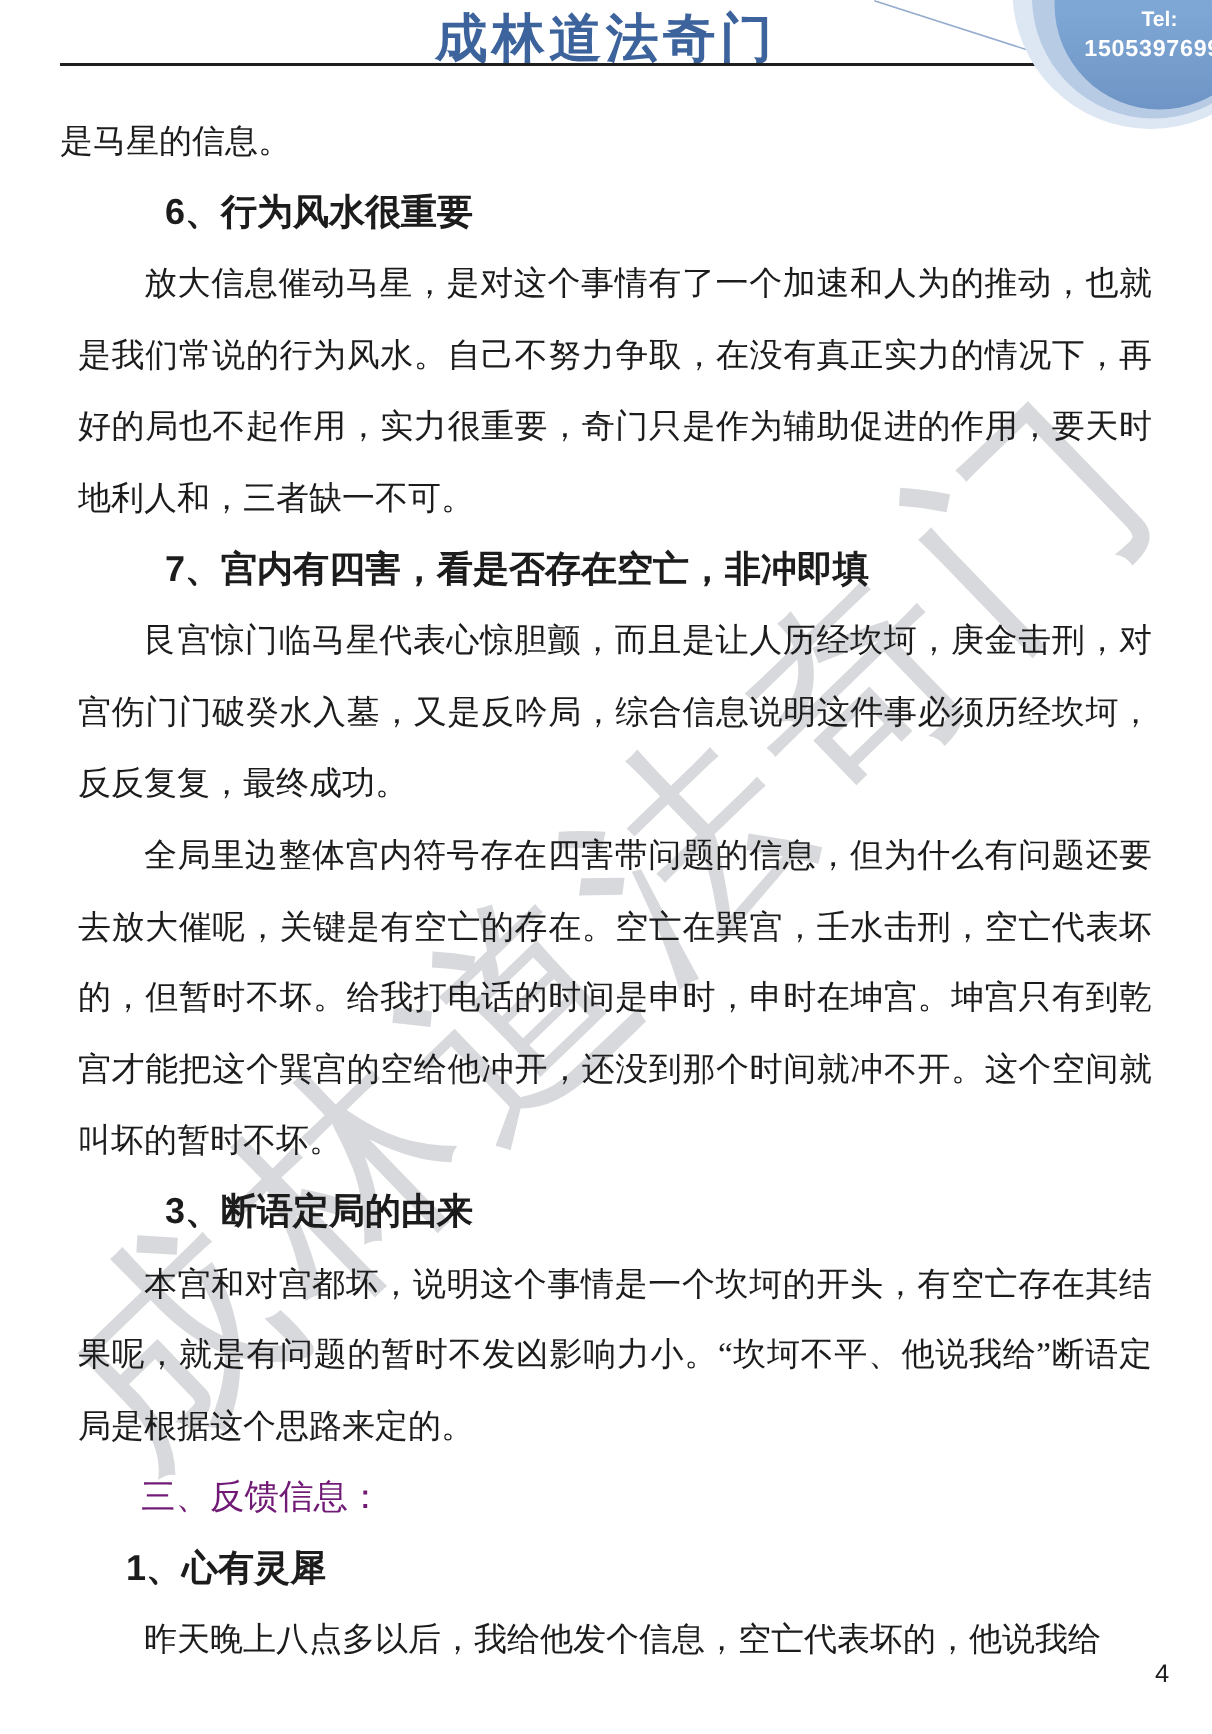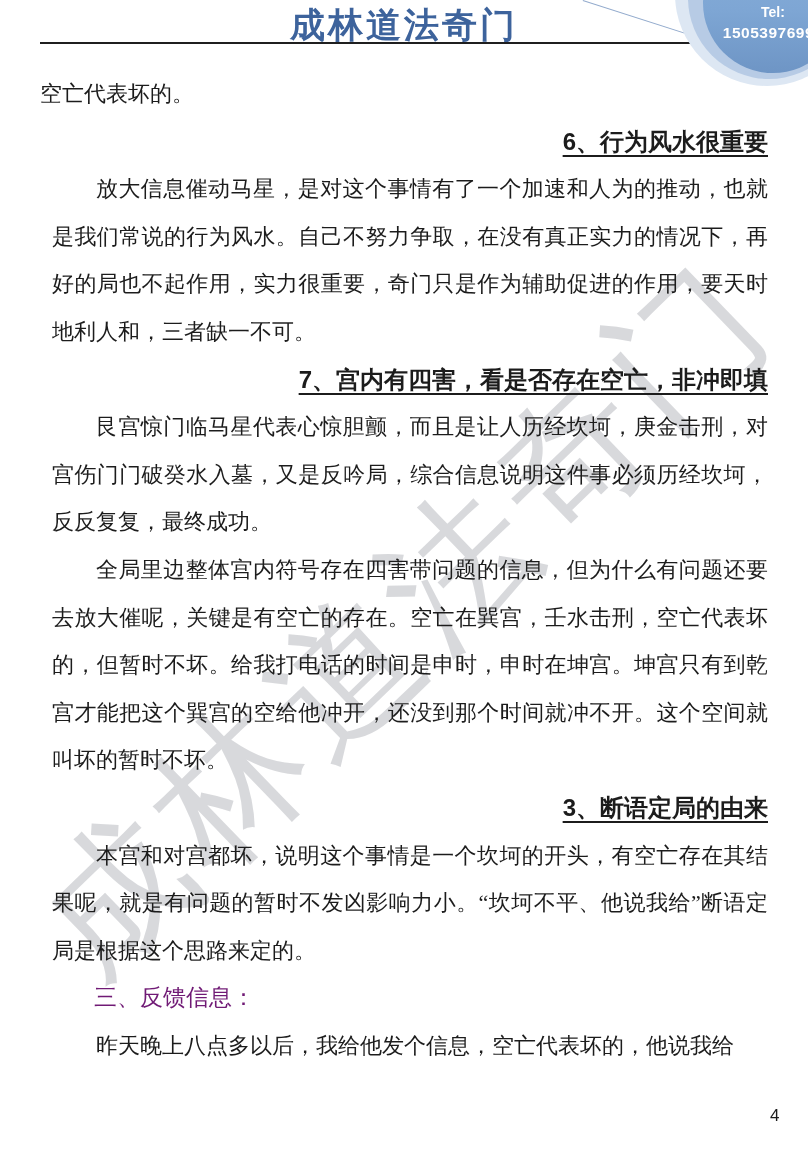--- a/index.html
+++ b/index.html
@@ -65,23 +65,22 @@
     line-height:47.6px;
     text-align:justify;
   }
   .block{margin:0;}
   .para{text-indent:2em;margin-left:12px;}
   .para-noindent{text-indent:0;}
   .heading,.heading-sub{
     font-family:"Liberation Sans","DejaVu Sans",sans-serif;
     font-weight:bold;
     font-size:24px;
-    text-decoration:underline;
     text-underline-offset:5px;
-    text-align:right;
+    text-align:left;
   }
   .heading{padding-left:70px;}
   .heading-sub{padding-left:44px;}
   .heading-red{
     color:#701a75;
     font-size:23px;
     padding-left:54px;
     text-align:left;
   }
   
@@ -104,27 +103,28 @@
     <div class="header-rule"></div>
     <div class="circle c1"></div>
     <div class="circle c2"></div>
     <div class="circle c3"></div>
     <div class="tel-label">Tel:</div>
     <div class="tel-number">15053976998</div>
   </div>
 
   <div class="doc-body">
 
-  <div class="block para-noindent">空亡代表坏的。</div>
+  <div class="block para-noindent">是马星的信息。</div>
       <div class="block heading">6、行为风水很重要</div>
       <div class="block para">放大信息催动马星，是对这个事情有了一个加速和人为的推动，也就是我们常说的行为风水。自己不努力争取，在没有真正实力的情况下，再好的局也不起作用，实力很重要，奇门只是作为辅助促进的作用，要天时地利人和，三者缺一不可。</div>
       <div class="block heading">7、宫内有四害，看是否存在空亡，非冲即填</div>
       <div class="block para">艮宫惊门临马星代表心惊胆颤，而且是让人历经坎坷，庚金击刑，对宫伤门门破癸水入墓，又是反吟局，综合信息说明这件事必须历经坎坷，反反复复，最终成功。</div>
       <div class="block para">全局里边整体宫内符号存在四害带问题的信息，但为什么有问题还要去放大催呢，关键是有空亡的存在。空亡在巽宫，壬水击刑，空亡代表坏的，但暂时不坏。给我打电话的时间是申时，申时在坤宫。坤宫只有到乾宫才能把这个巽宫的空给他冲开，还没到那个时间就冲不开。这个空间就叫坏的暂时不坏。</div>
       <div class="block heading">3、断语定局的由来</div>
       <div class="block para">本宫和对宫都坏，说明这个事情是一个坎坷的开头，有空亡存在其结果呢，就是有问题的暂时不发凶影响力小。“坎坷不平、他说我给”断语定局是根据这个思路来定的。</div>
       <div class="block heading-red">三、反馈信息：</div>
+      <div class="block heading-sub">1、心有灵犀</div>
       <div class="block para">昨天晚上八点多以后，我给他发个信息，空亡代表坏的，他说我给</div>
     </div>
 
   <div class="page-number">4</div>
 
 </div>
 
 </body></html>

